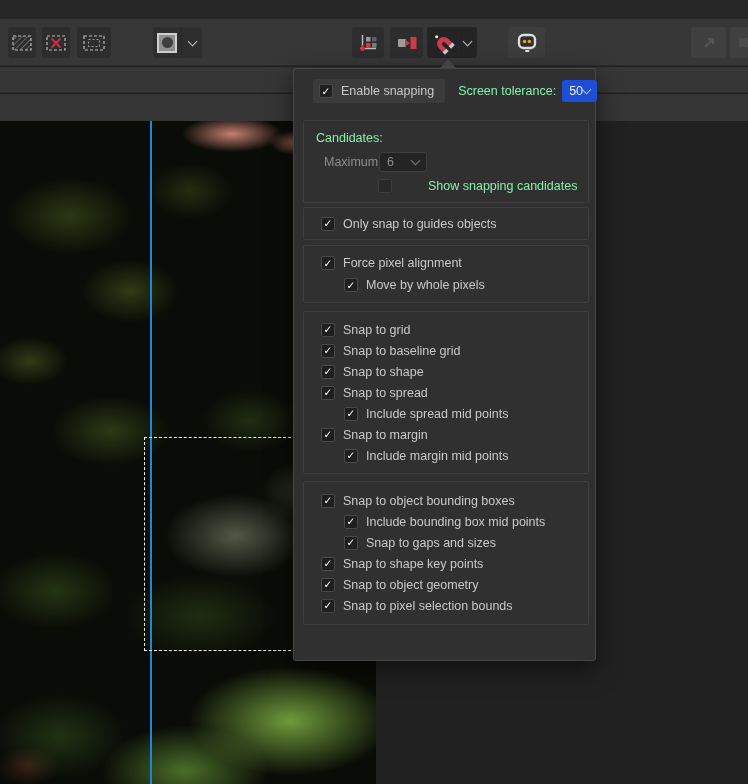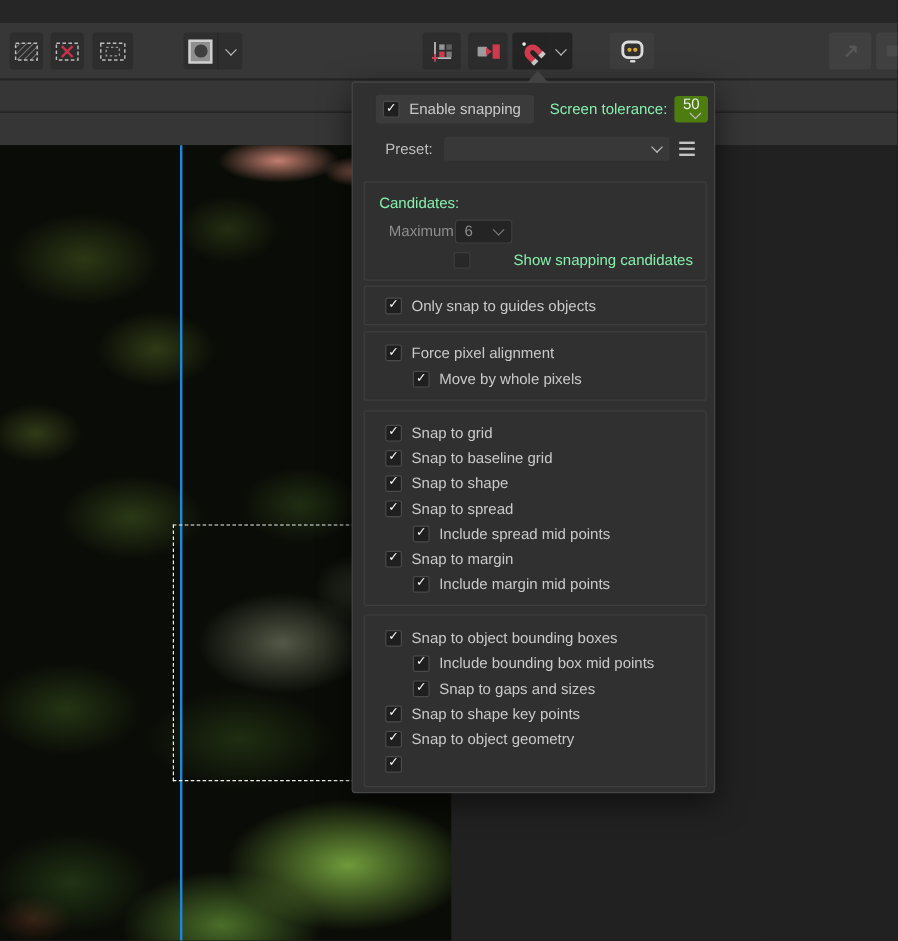--- a/index.html
+++ b/index.html
@@ -69,21 +69,21 @@
     border-left:9px solid transparent; border-right:9px solid transparent; border-bottom:10px solid #434343;
   }
   .p-row1 { display:flex; align-items:center; margin:10px 16px 0 19px; height:24px; }
   .chip { display:flex; align-items:center; background:#3b3b3c; border-radius:3px; height:24px; padding:0 11px 0 6px; }
   .lbl { color:#86efac; white-space:nowrap; }
   .lbl.dim { color:#8d8d8d; }
   .p-row2 { display:flex; align-items:center; margin:10px 16px 0 27px; height:21px; }
 
   .dd { display:flex; align-items:center; border-radius:3px; padding:0 7px; height:22px; color:#ededed; }
   .dd .chev { margin-left:auto; }
-  .dd.black { background:#4d7c0f;flex-direction:column; }
+  .dd.black { background:#1d4ed8; }
   .dd.flat  { background:#383838; height:20px; border-radius:2px; }
   .dd.off   { background:#242424; border:1px solid #3e3e3e; color:#8d8d8d; height:20px; }
 
   .sec { border:1px solid #3e3e3e; border-radius:2px; margin:0 6px 0 9px; }
   .sec .inner { padding:6px 0; }
   .row { display:flex; align-items:center; height:21px; }
   .row.tall { height:22px; }
 
   .cb { display:flex; align-items:center; cursor:default; }
   .cb .box {
@@ -233,32 +233,20 @@
           </span>
         <span class="cb-label">Enable snapping</span>
       </span>
       <span class="lbl" style="margin-left:13px;">Screen tolerance:</span>
       <span class="dd black" style="width:52px; margin-left:6px;">
         <span>50</span>
         <span class="chev"></span>
       </span>
     </div>
 
-    <div class="p-row2">
-      <span class="lbl" style="color:#bdbdbd;">Preset:</span>
-      <span class="dd flat" style="width:191px; margin-left:9px;">
-        <span></span>
-        <span class="chev"></span>
-      </span>
-      <span class="hamburger" style="margin-left:8px;">
-          <i></i>
-          <i></i>
-          <i></i>
-        </span>
-    </div>
 
     <div class="sec" style="margin-top:17px;">
       <div class="inner">
         <div class="row tall" style="padding-left:12px;">
           <span class="lbl" style="width:63px;">Candidates:</span>
         </div>
         <div class="row tall" style="padding-left:20px; margin-top:2px;">
           <span class="lbl dim" style="width:55px;">Maximum:</span>
           <span class="dd off" style="width:48px;">
             <span>6</span>
@@ -409,19 +397,20 @@
                 <span class="tick">✓</span>
               </span>
               <span class="cb-label">Snap to object geometry</span>
             </span>
           </div>
         <div class="row">
             <span class="cb ind0">
               <span class="box">
                 <span class="tick">✓</span>
               </span>
+              <span class="cb-label">Snap to pixel selection bounds</span>
             </span>
           </div>
       </div>
     </div>
 
   </div>
 </div>
 
 </body></html>

